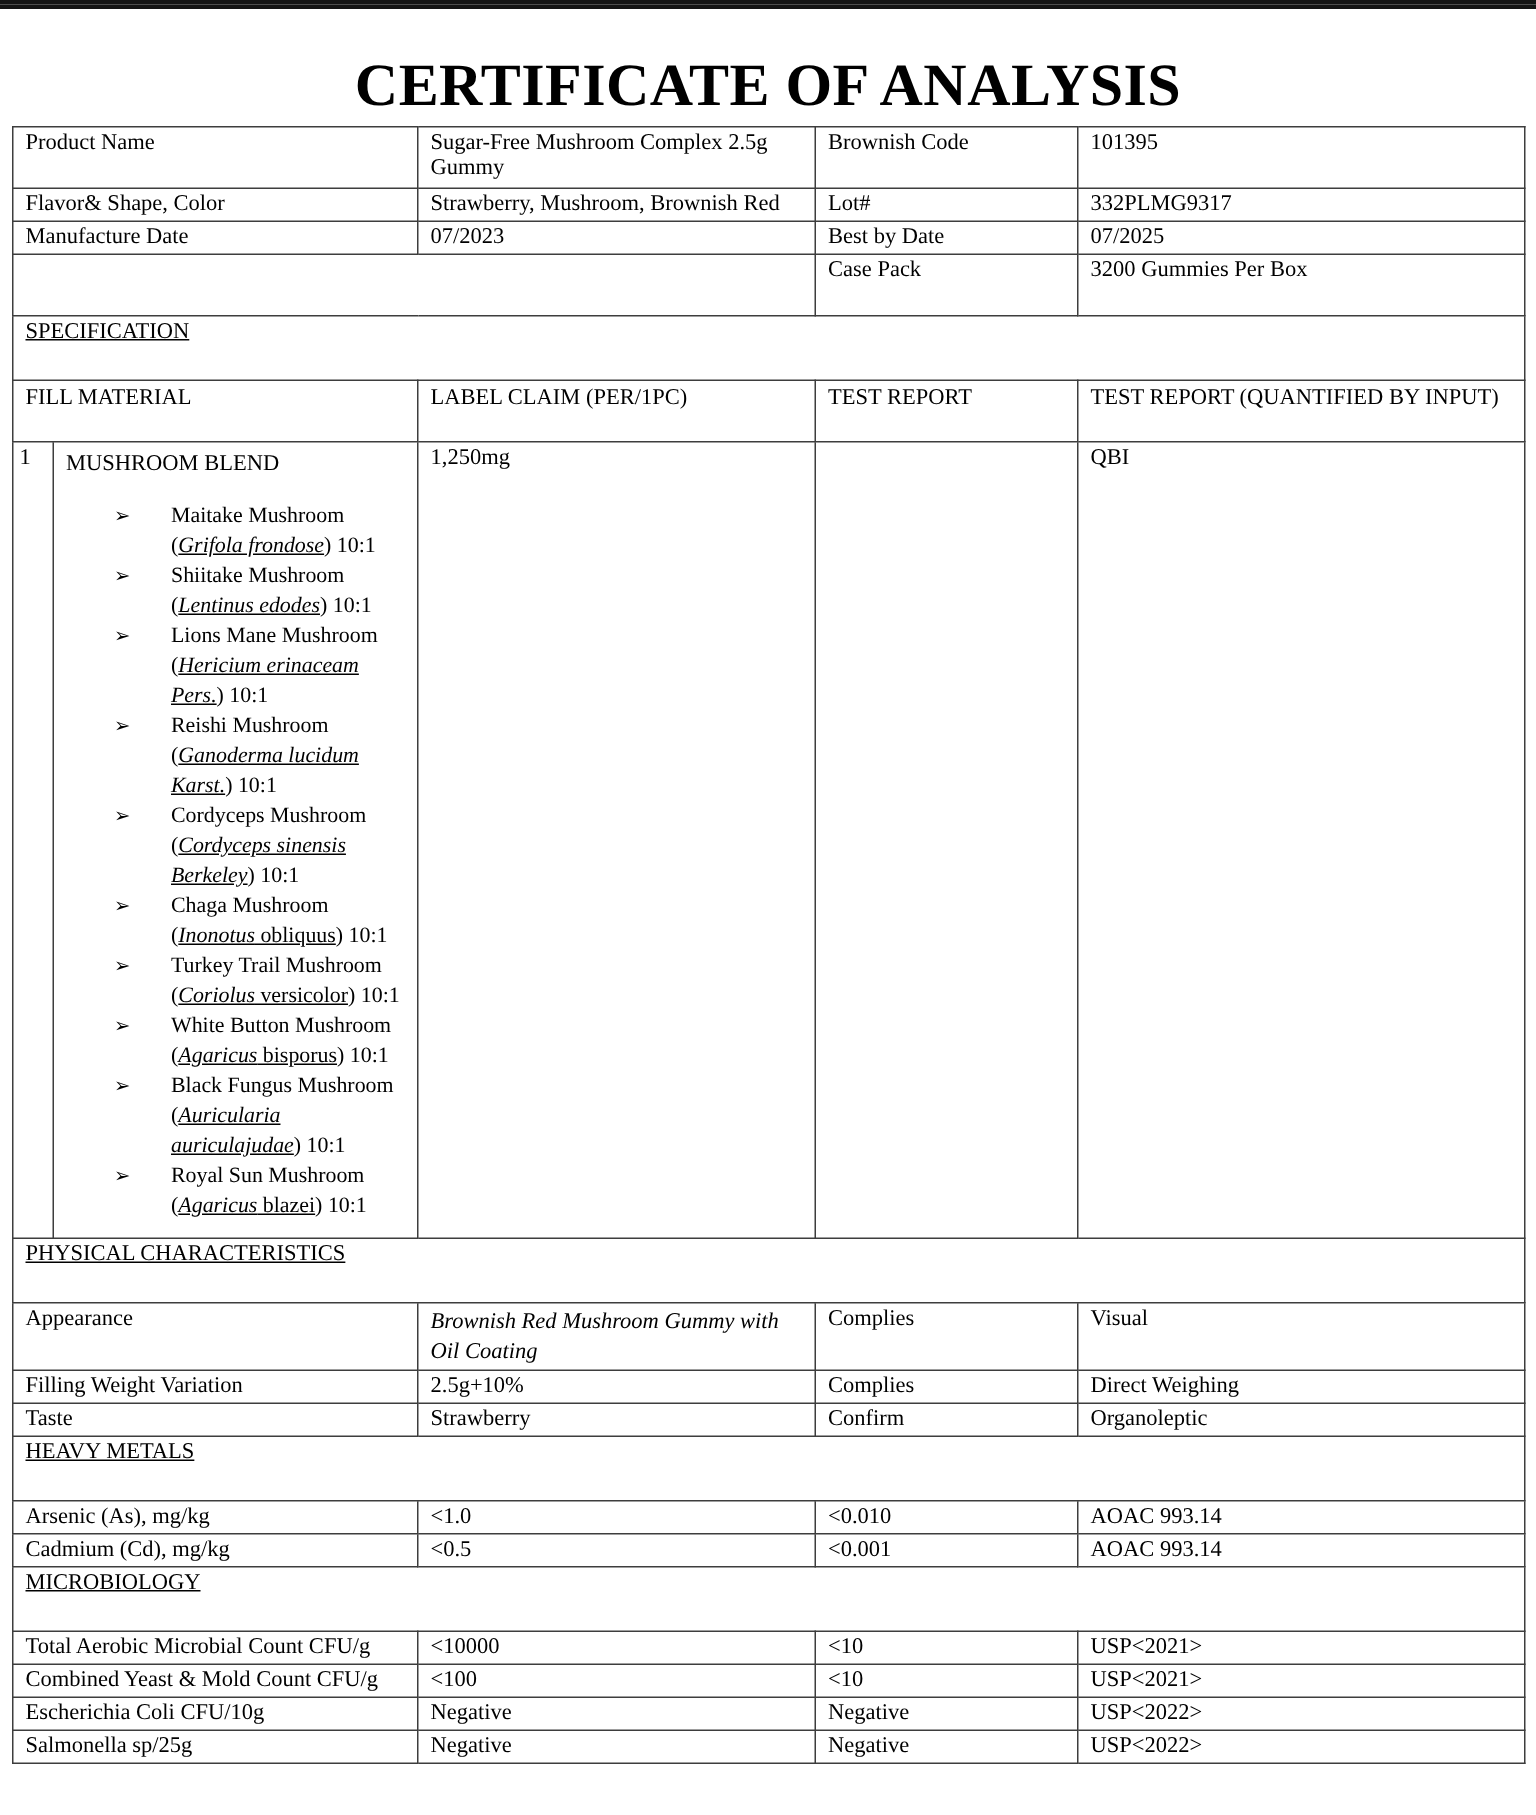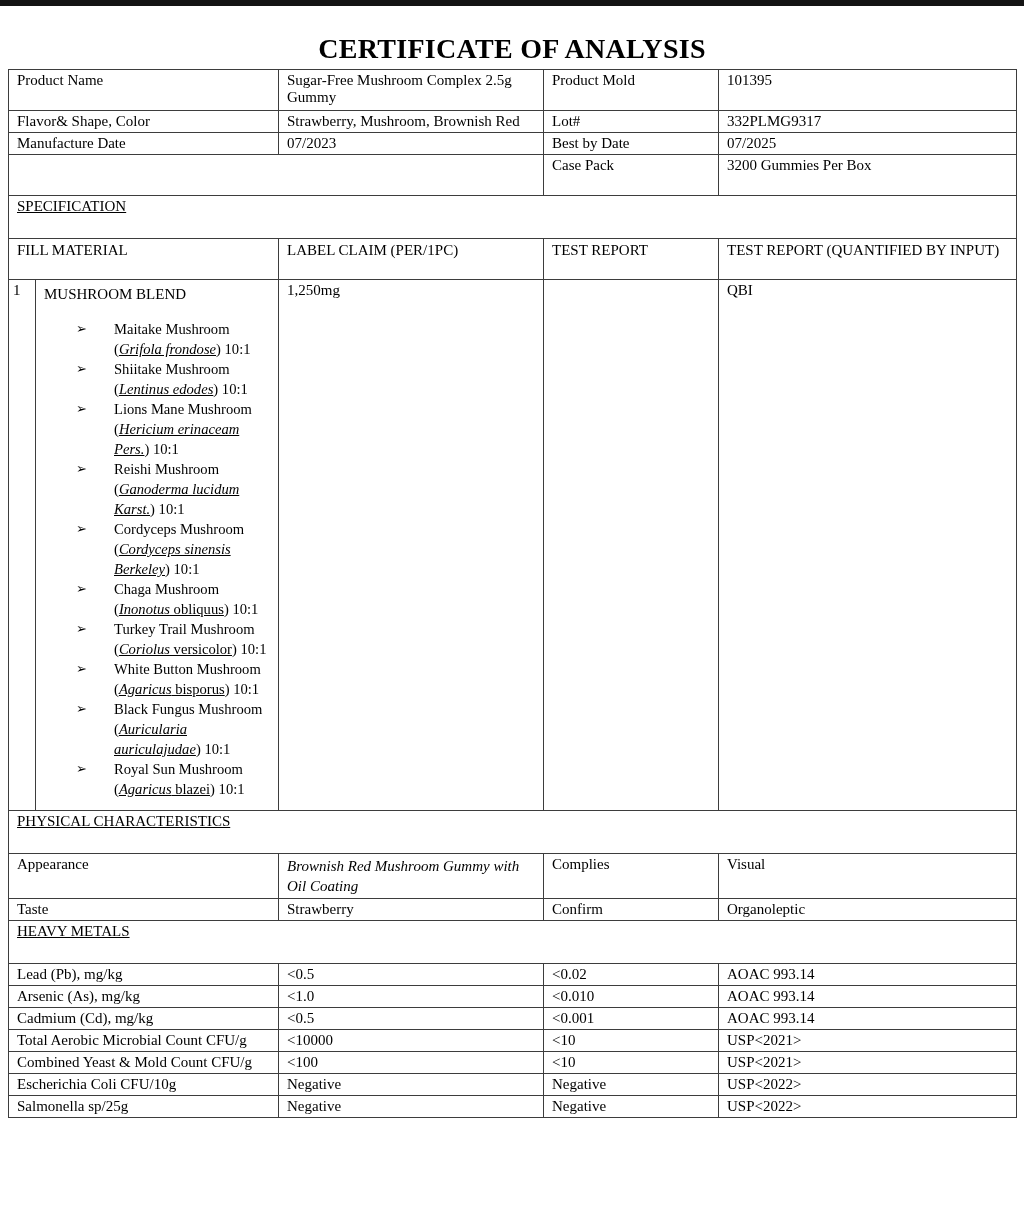--- a/index.html
+++ b/index.html
@@ -17,21 +17,21 @@
     font-family:"Liberation Serif", serif;
   }
   .topbar{
     width:1024px;height:4px;
     border-top:3px solid var(--bar);
     border-bottom:3px solid var(--bar);
   }
   h1.title{
     margin:27px 0 4px 0;
     text-align:center;
-    font-size:28px;
+    font-size:40px;
     font-weight:bold;
     letter-spacing:0.3px;
   }
   table.doc{
     width:1008px;
     margin:0 8px;
     border-collapse:collapse;
     table-layout:fixed;
   }
   table.doc td, table.doc th{
@@ -98,21 +98,21 @@
     <col style="width:243px">
     <col style="width:265px">
     <col style="width:175px">
     <col style="width:298px">
   </colgroup>
   <tbody>
 
     <tr class="rh-lg">
       <td colspan="2">Product Name</td>
       <td>Sugar-Free Mushroom Complex 2.5g Gummy</td>
-      <td>Product Mold</td>
+      <td>Brownish Code</td>
       <td>101395</td>
     </tr>
     <tr class="rh-sm">
       <td colspan="2">Flavor&amp; Shape, Color</td>
       <td>Strawberry, Mushroom, Brownish Red</td>
       <td>Lot#</td>
       <td>332PLMG9317</td>
     </tr>
     <tr class="rh-sm">
       <td colspan="2">Manufacture Date</td>
@@ -160,48 +160,51 @@
     <tr class="rh-sec">
       <td colspan="5" class="section">PHYSICAL CHARACTERISTICS</td>
     </tr>
     <tr class="rh-app">
       <td colspan="2">Appearance</td>
       <td class="c claim-2l">Brownish Red Mushroom Gummy with Oil Coating</td>
       <td class="c">Complies</td>
       <td class="c">Visual</td>
     </tr>
     <tr class="rh-sm">
+      <td colspan="2">Filling Weight Variation</td>
+      <td class="c">2.5g+10%</td>
+      <td class="c">Complies</td>
+      <td class="c">Direct Weighing</td>
+    </tr>
+    <tr class="rh-sm">
       <td colspan="2">Taste</td>
       <td class="c">Strawberry</td>
       <td class="c">Confirm</td>
       <td class="c">Organoleptic</td>
     </tr>
 
     <tr class="rh-sec">
       <td colspan="5" class="section">HEAVY METALS</td>
     </tr>
     <tr class="rh-sm">
-      <td colspan="2">Lead (Pb), mg/kg</td>
-      <td class="c">&lt;0.5</td>
-      <td class="c">&lt;0.02</td>
-      <td class="c">AOAC 993.14</td>
-    </tr>
-    <tr class="rh-sm">
       <td colspan="2">Arsenic (As), mg/kg</td>
       <td class="c">&lt;1.0</td>
       <td class="c">&lt;0.010</td>
       <td class="c">AOAC 993.14</td>
     </tr>
     <tr class="rh-sm">
       <td colspan="2">Cadmium (Cd), mg/kg</td>
       <td class="c">&lt;0.5</td>
       <td class="c">&lt;0.001</td>
       <td class="c">AOAC 993.14</td>
     </tr>
 
+    <tr class="rh-sec">
+      <td colspan="5" class="section">MICROBIOLOGY</td>
+    </tr>
     <tr class="rh-sm">
       <td colspan="2">Total Aerobic Microbial Count CFU/g</td>
       <td class="c">&lt;10000</td>
       <td class="c">&lt;10</td>
       <td class="c">USP&lt;2021&gt;</td>
     </tr>
     <tr class="rh-sm">
       <td colspan="2">Combined Yeast &amp; Mold Count CFU/g</td>
       <td class="c">&lt;100</td>
       <td class="c">&lt;10</td>

